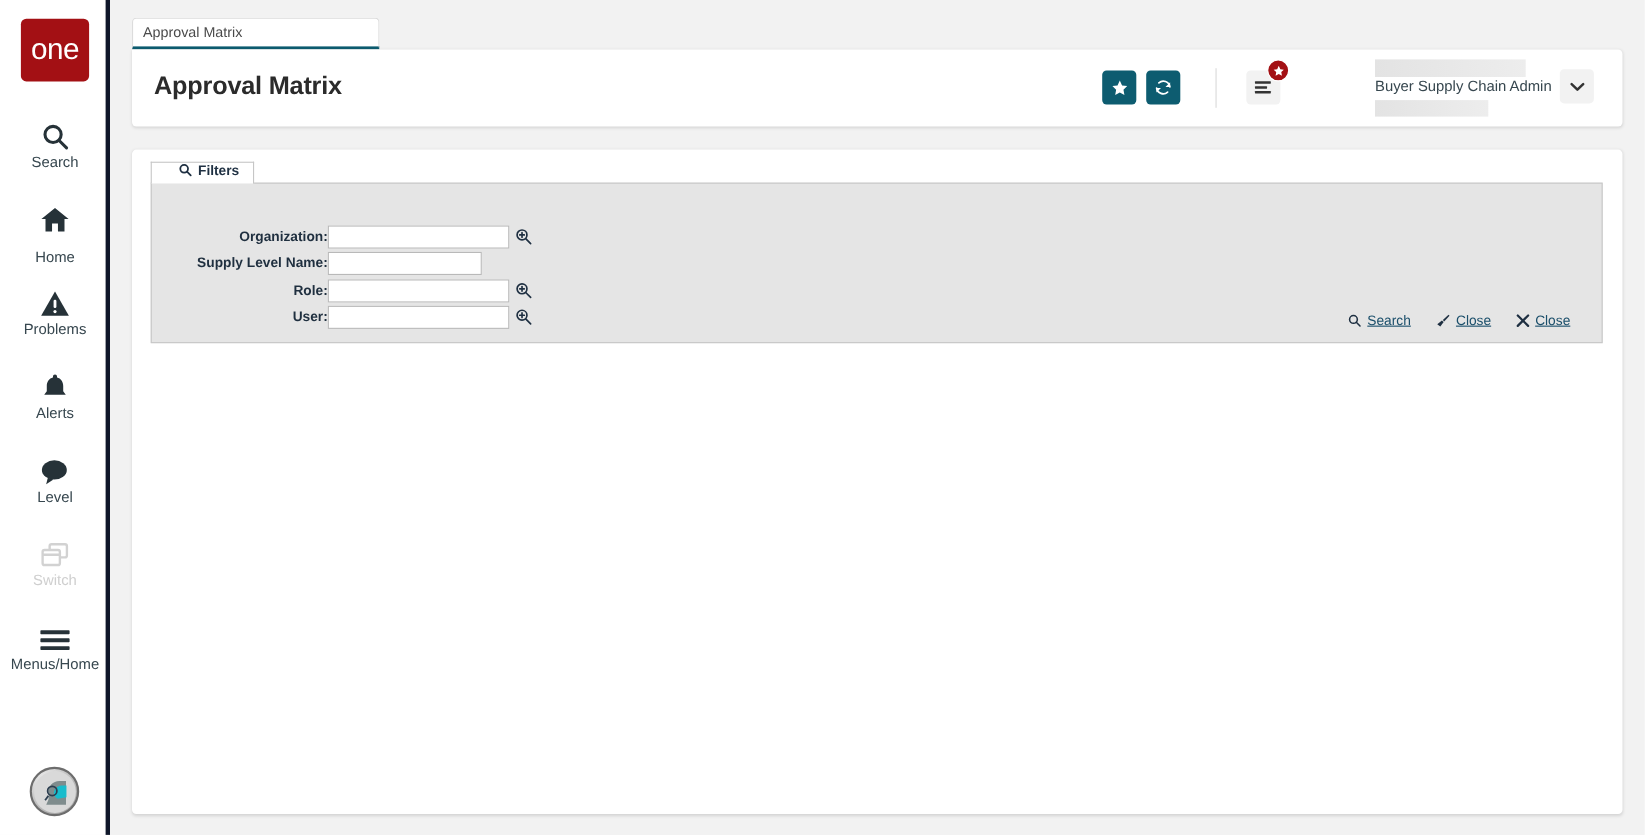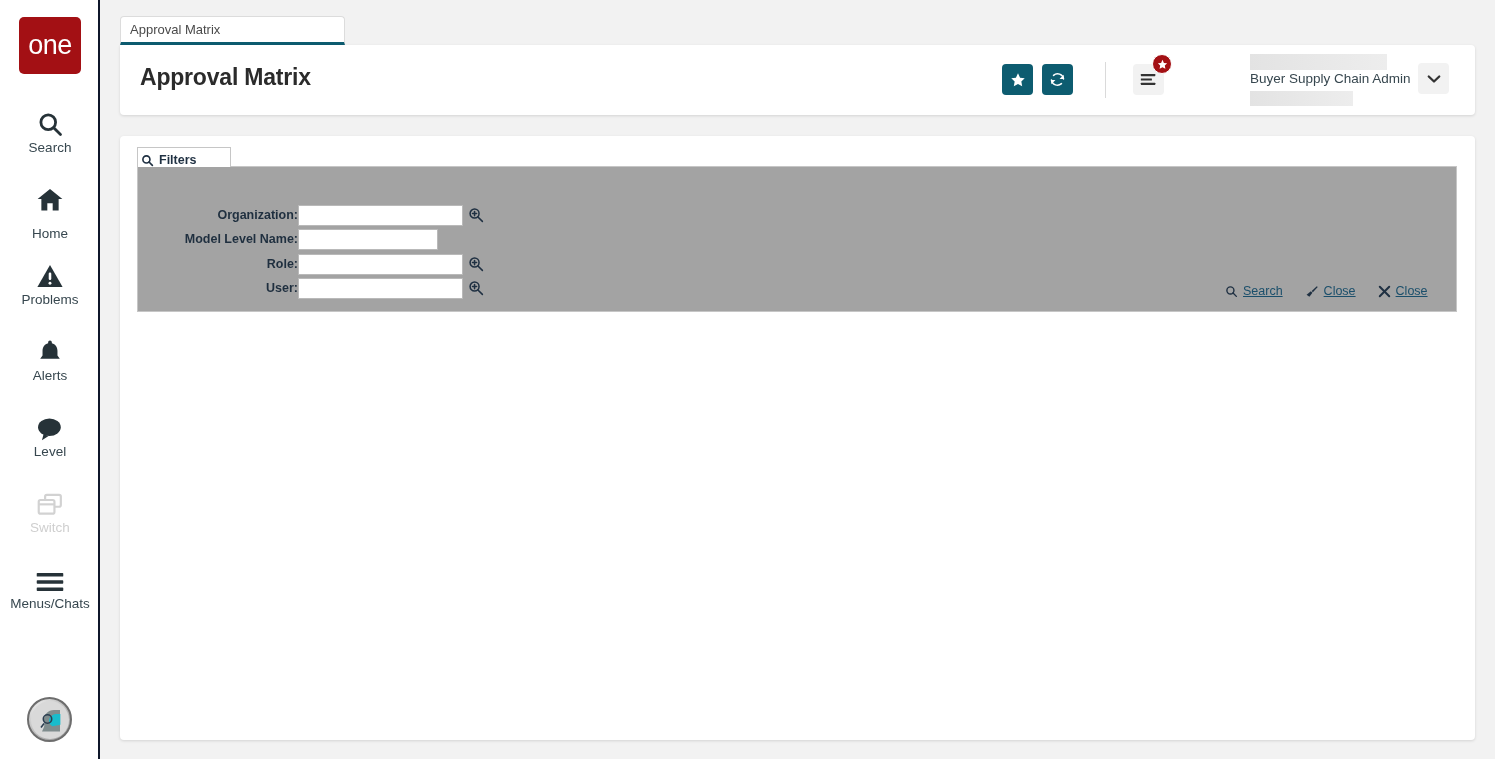--- a/index.html
+++ b/index.html
@@ -9,21 +9,21 @@
     background: #f2f2f2;
     font-family: "Liberation Sans", sans-serif;
     overflow: hidden;
   }
 
   
   #sidebar {
     position: absolute; left: 0; top: 0;
     width: 100px; height: 759px;
     background: #ffffff;
-    border-right: 2px solid #0f172a;
+    border-right: 4px solid #0f172a;
     z-index: 5;
   }
   .logo-box {
     position: absolute; left: 19px; top: 17px;
     width: 62px; height: 57px;
     background: #a31014;
     border-radius: 5px;
     display: flex; align-items: center; justify-content: center;
   }
   .logo-text {
@@ -136,30 +136,30 @@
     box-shadow: 0 1px 3px rgba(0,0,0,0.13);
   }
 
   
   #filters-tab {
     position: absolute; left: 17px; top: 11px;
     width: 94px; height: 20px;
     background: #ffffff;
     border: 1px solid #c6c6c6;
     border-bottom: none;
-    display: flex; align-items: flex-end; gap: 5px;
-    padding-left: 3px;
+    display: flex; align-items: flex-start; gap: 5px;
+    padding-left: 24px;
     z-index: 3;
     cursor: pointer;
   }
   #filters-tab .ftab-label { font-size: 12.5px; font-weight: bold; color: #1f3042; }
   #filters-body {
     position: absolute; left: 17px; top: 30px;
     width: 1320px; height: 146px;
-    background: #a3a3a3;
+    background: #e5e5e5;
     border: 1px solid #c6c6c6;
   }
   .field-row { position: absolute; left: 0; height: 22px; }
   .field-label {
     position: absolute; right: 0; top: 3px;
     font-size: 12.5px; font-weight: bold; color: #1f2f3f;
     white-space: nowrap;
   }
   .field-input {
     position: absolute; top: 0;
@@ -263,21 +263,21 @@
   </div>
 
   <div class="nav-item" style="top:560px;">
     <span class="nav-icon">
       <svg width="30" height="24" viewBox="0 0 26 20" fill="#263238">
         <rect x="1.5" y="2.2" width="23" height="3.1" rx="0.6"></rect>
         <rect x="1.5" y="8.45" width="23" height="3.1" rx="0.6"></rect>
         <rect x="1.5" y="14.7" width="23" height="3.1" rx="0.6"></rect>
       </svg>
     </span>
-    <span class="nav-label">Menus/Chats</span>
+    <span class="nav-label">Menus/Home</span>
   </div>
 
   <div class="avatar-circle">
     <svg width="40" height="40" viewBox="0 0 40 40">
       <circle cx="20" cy="20" r="19" fill="#d9d9d9"></circle>
       <path d="M24 10c-6 0-10 4.6-10 10.4 0 3 .7 4.6 0 6.6l-2 4.5h18V10z" fill="#7f8c8d"></path>
       <path d="M26 14c-4 .4-7 3.4-7 7 0 2.4 1.4 4.2 3.4 5.2l8-1.4V14z" fill="#18bccc"></path>
       <circle cx="17.5" cy="19" r="4.2" fill="none" stroke="#2c3e50" stroke-width="1.6"></circle>
       <path d="M14 23.5 11 27.5" stroke="#2c3e50" stroke-width="1.6"></path>
     </svg>
@@ -355,21 +355,21 @@
     <div class="lookup-btn" style="left:329px; top:39px;">
       <svg width="16" height="16" viewBox="0 0 20 20" fill="none" stroke="#1f3042" stroke-width="1.9" stroke-linecap="round">
         <circle cx="8.2" cy="8.2" r="5.6"></circle>
           <line x1="12.4" y1="12.4" x2="18" y2="18"></line>
         <line x1="8.2" y1="5.6" x2="8.2" y2="10.8"></line>
           <line x1="5.6" y1="8.2" x2="10.8" y2="8.2"></line>
       </svg>
     </div>
 
     <div class="field-row" style="top:62px; width:160px;">
-      <span class="field-label">Model Level Name:</span>
+      <span class="field-label">Supply Level Name:</span>
     </div>
     <input class="field-input" style="left: 160px; top: 62px; width: 140px;" placeholder="">
 
     <div class="field-row" style="top:87px; width:160px;">
       <span class="field-label">Role:</span>
     </div>
     <input class="field-input" style="left: 160px; top: 87px; width: 165px;" placeholder="">
     <div class="lookup-btn" style="left:329px; top:88px;">
       <svg width="16" height="16" viewBox="0 0 20 20" fill="none" stroke="#1f3042" stroke-width="1.9" stroke-linecap="round">
         <circle cx="8.2" cy="8.2" r="5.6"></circle>

